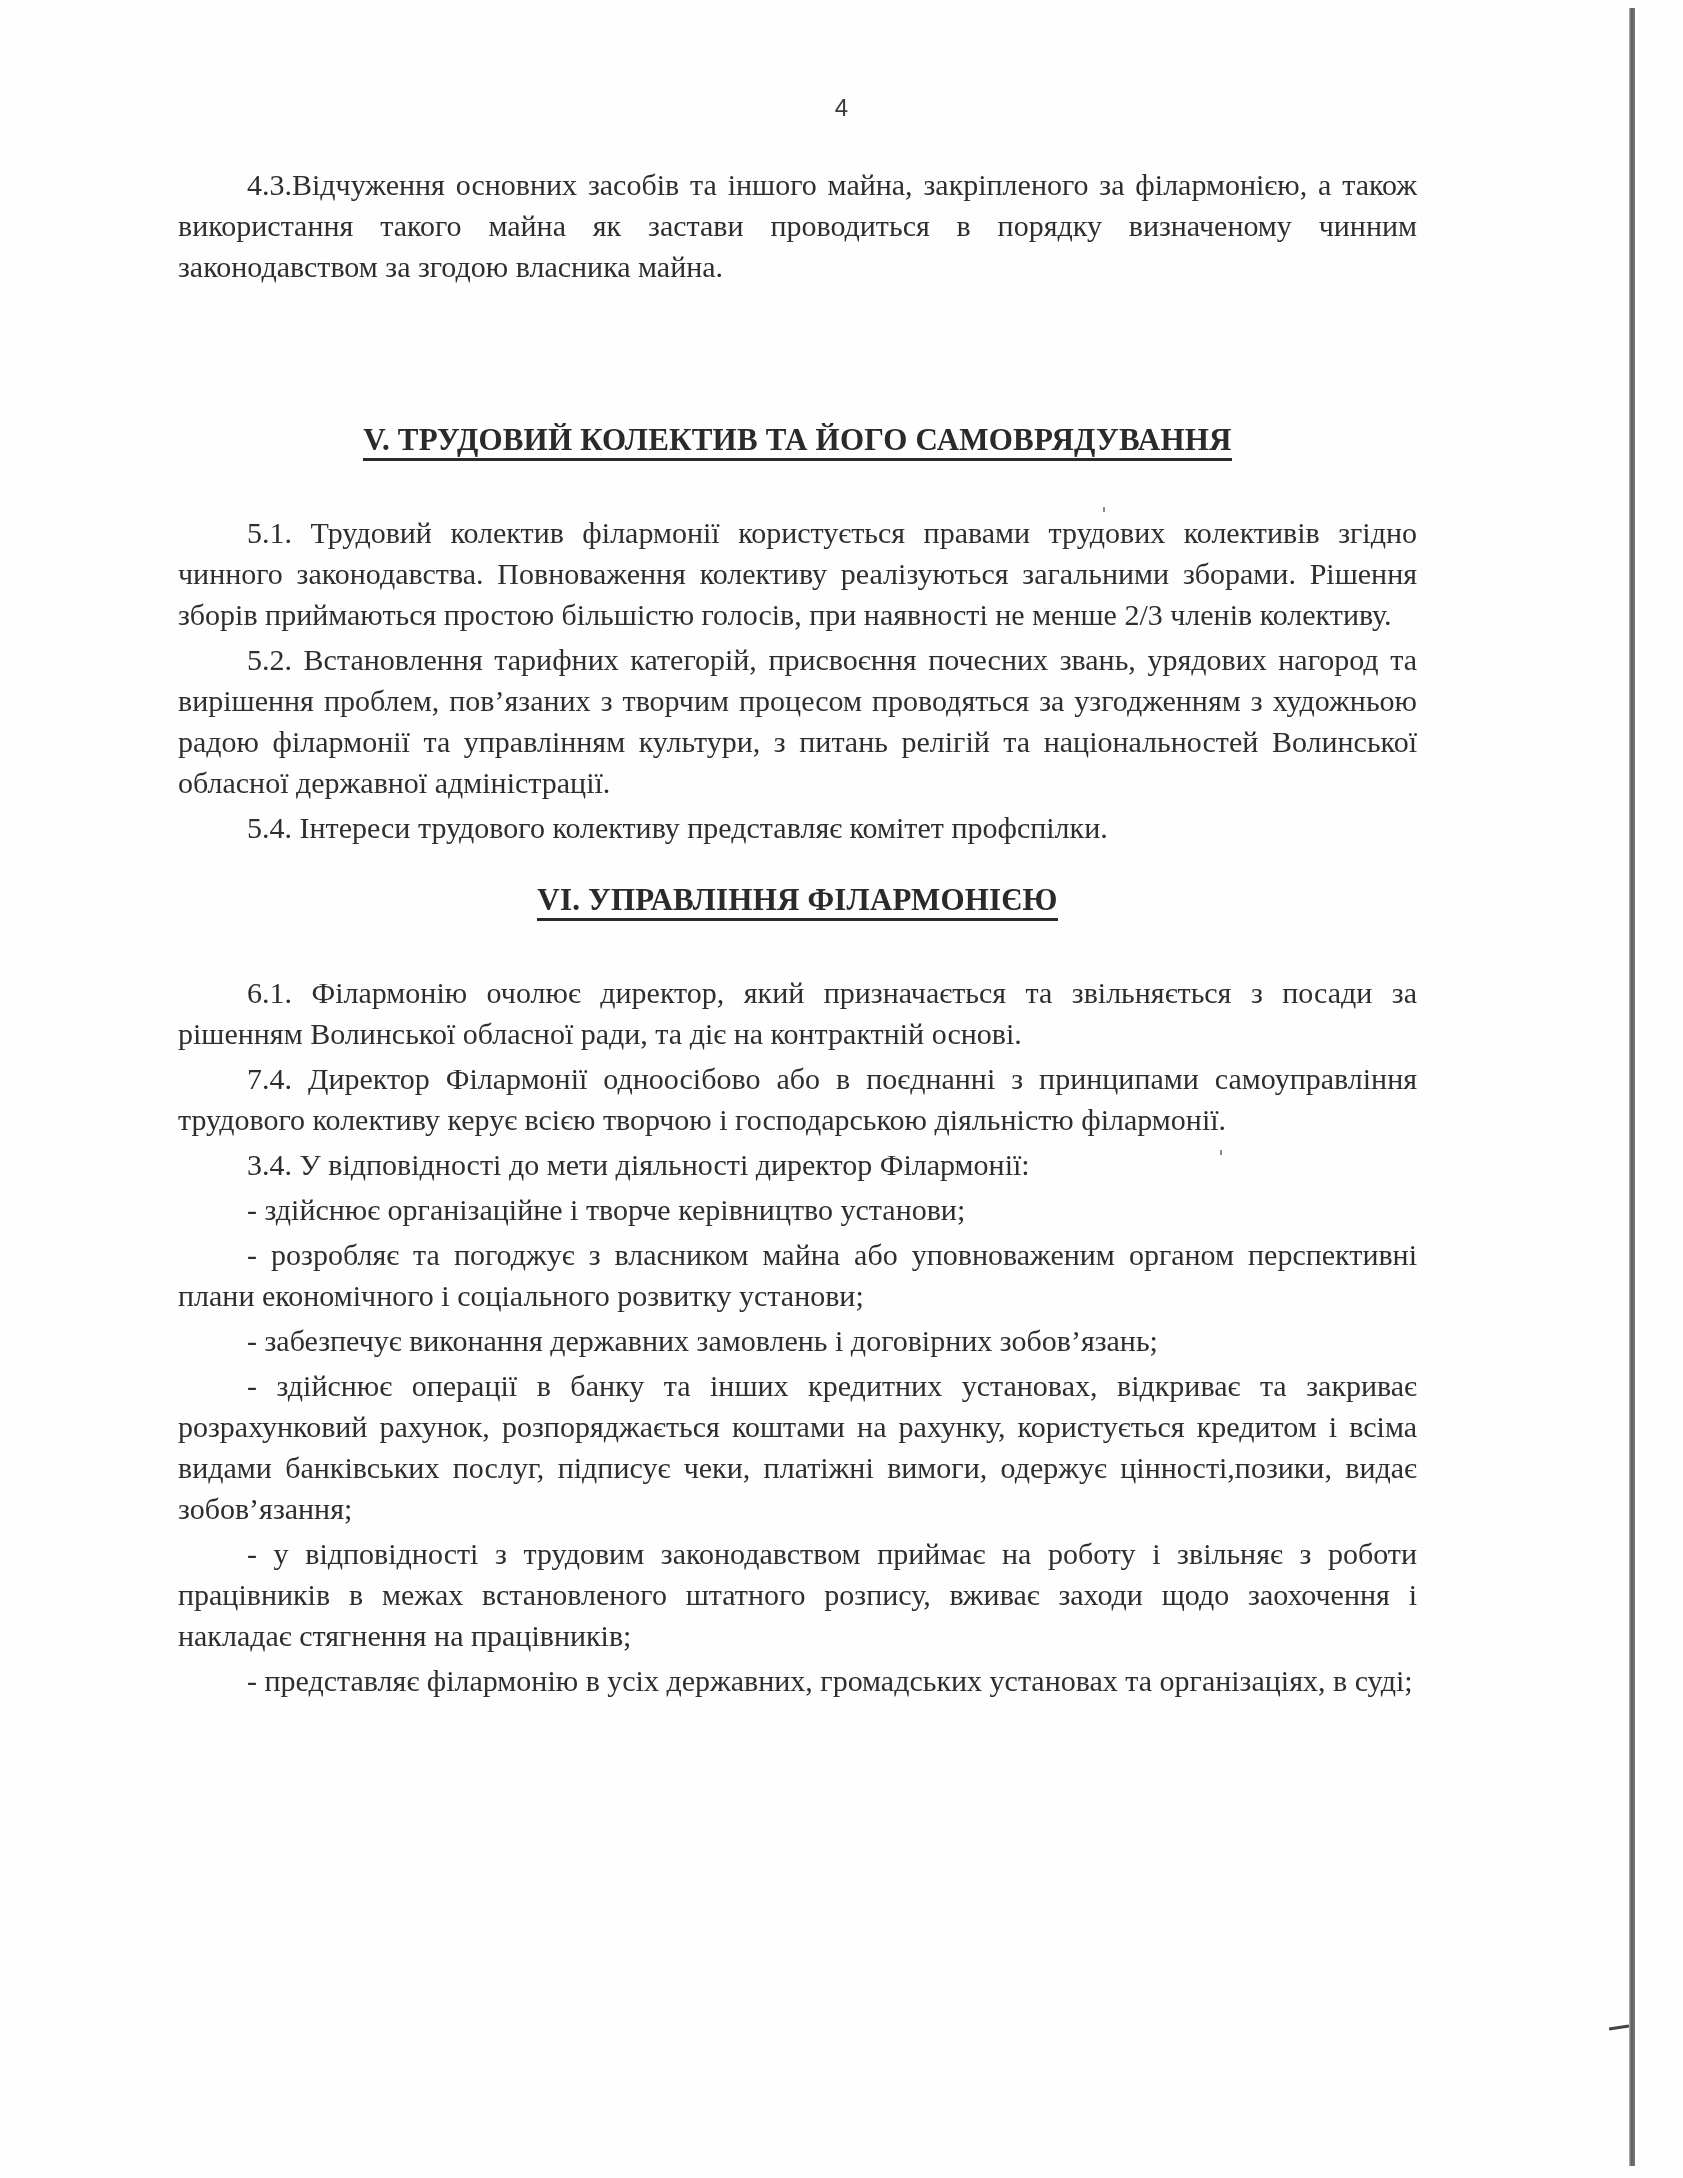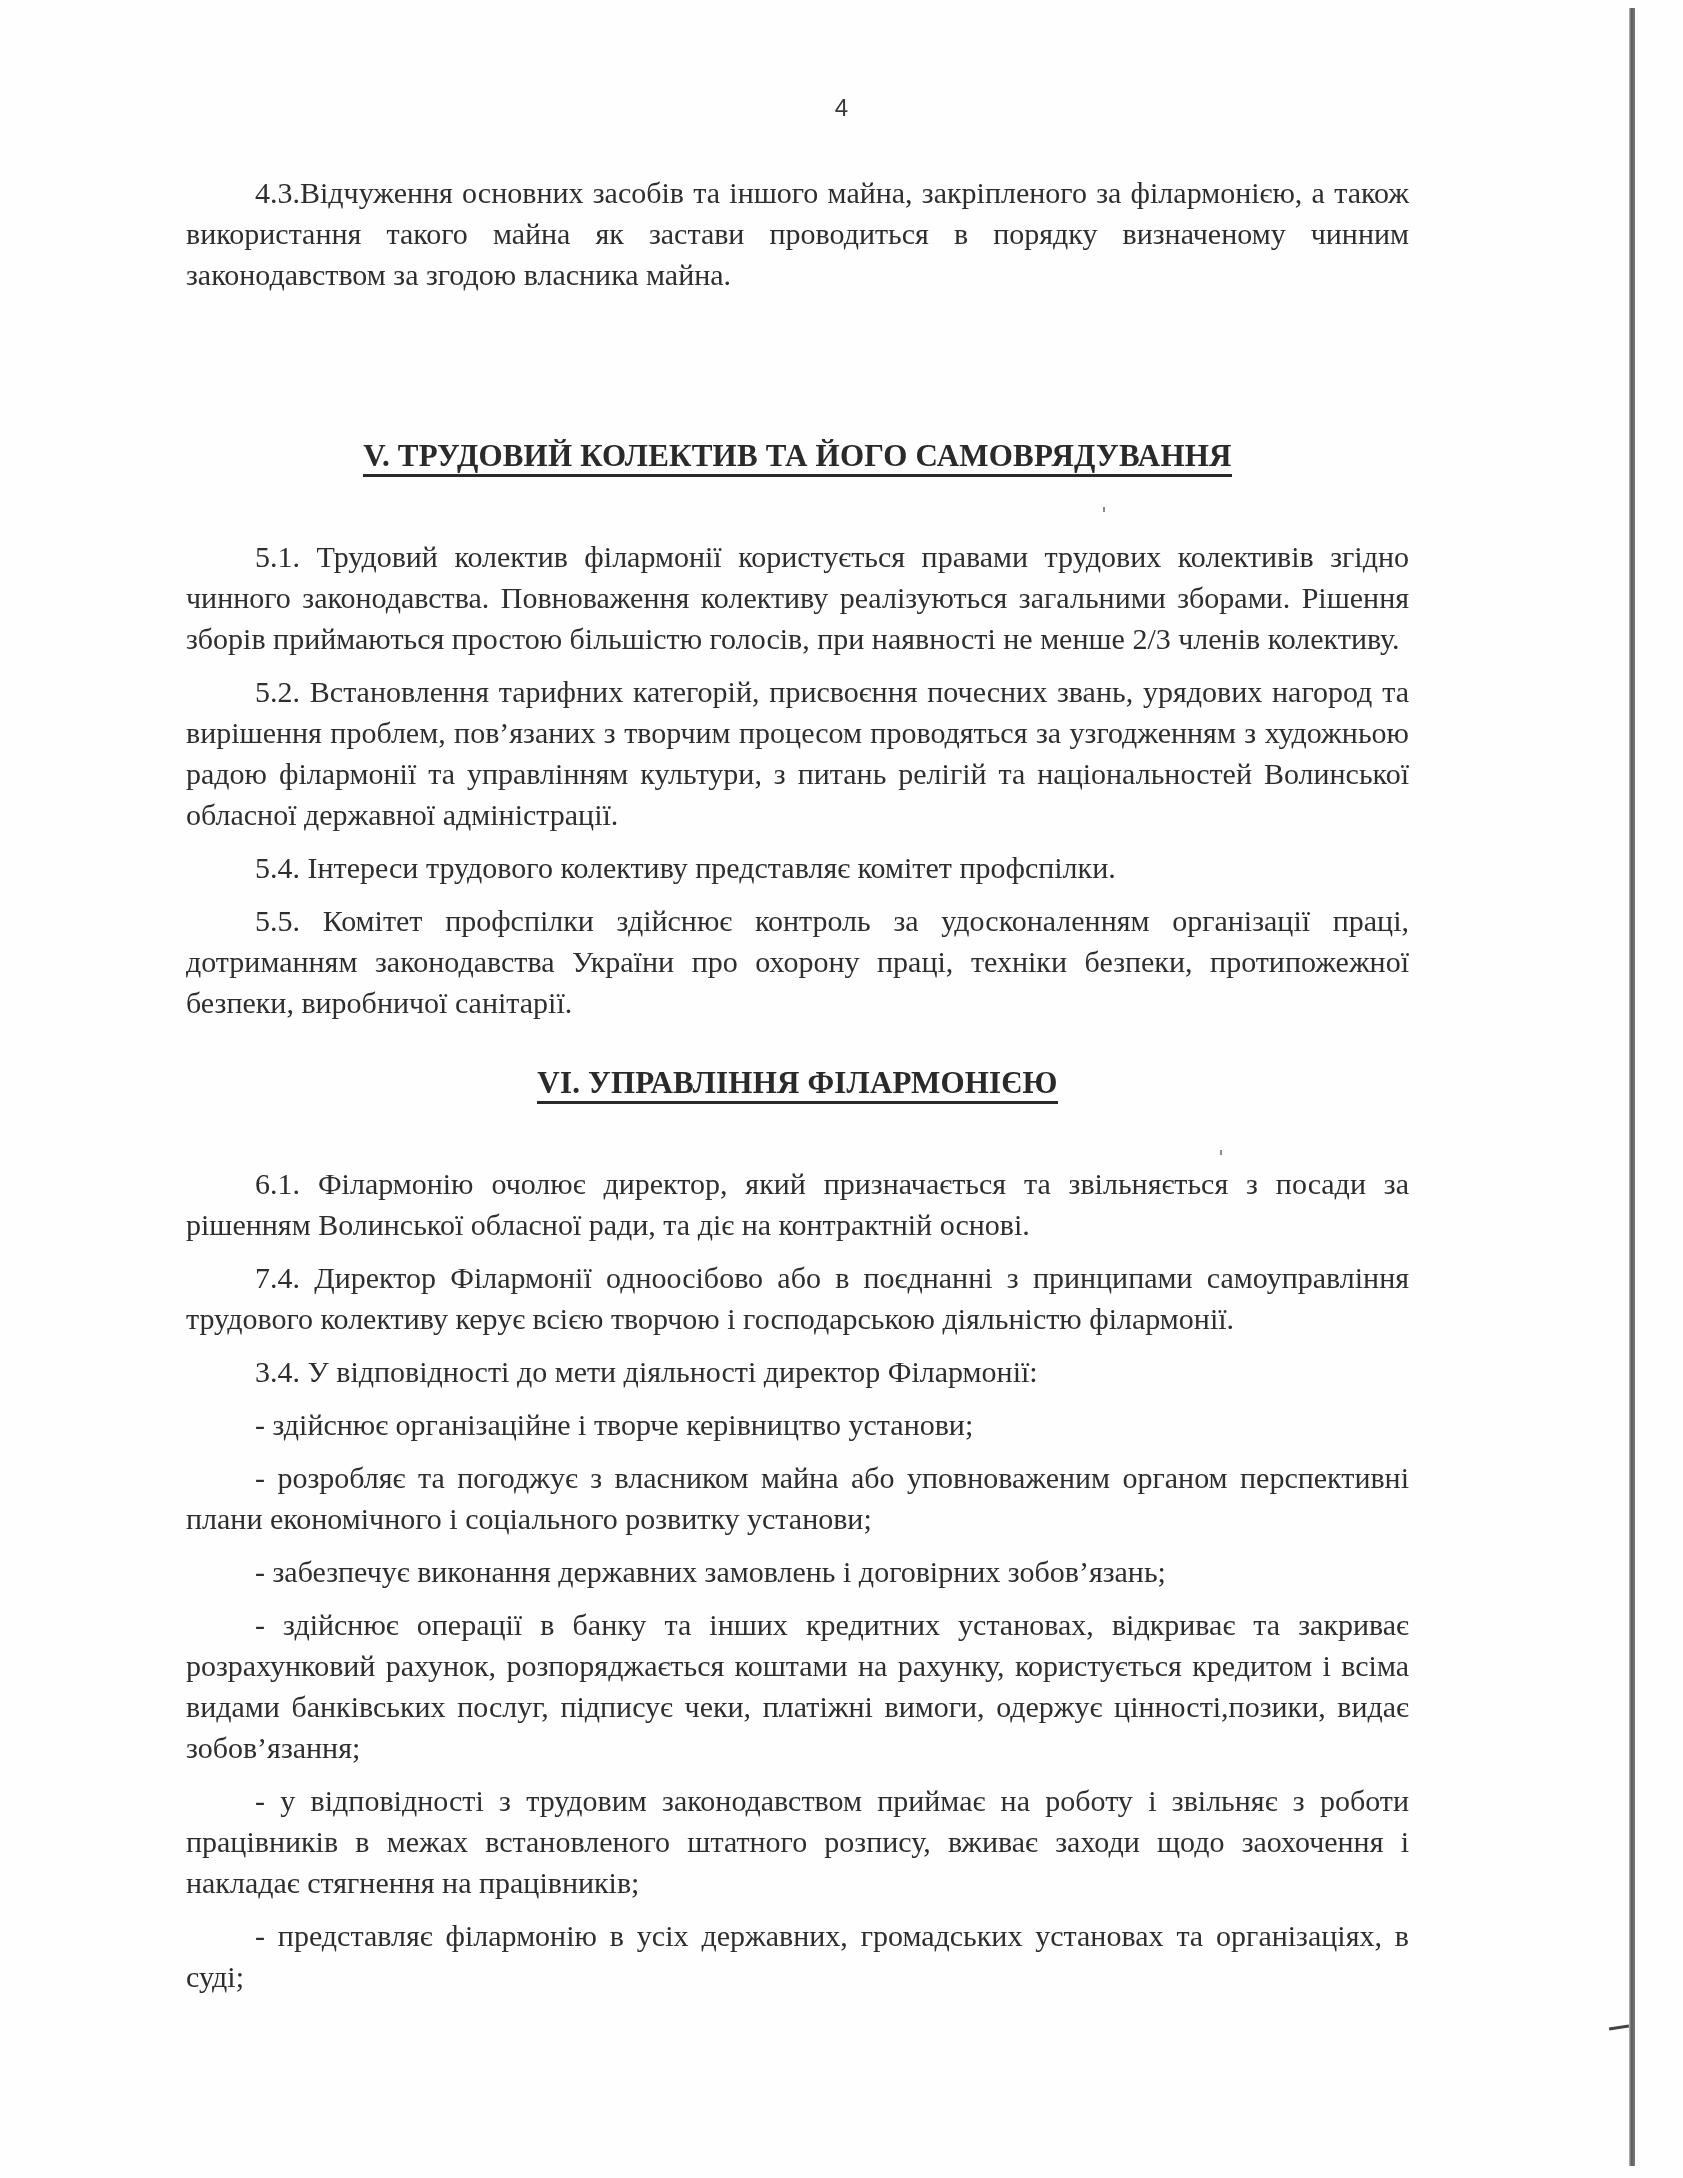--- a/index.html
+++ b/index.html
@@ -22,21 +22,21 @@
   .page-number {
     position: absolute; left: 0; width: 1683px; top: 94px;
     text-align: center; font-family: "Liberation Sans", "DejaVu Sans", sans-serif;
     font-size: 24px; color: #3a3a3a;
   }
   .content {
     position: absolute; left: 174px; width: 1247px; top: 160px;
   }
   .p {
     font-size: 30px; line-height: 41px; text-align: justify;
-    text-align-last: left; margin: 12px; text-indent: 69px;
+    text-align-last: left; margin: 4px; text-indent: 69px;
   }
   .gap-1 { height: 129px; }
   .gap-2 { height: 28px; }
   .gap-3 { height: 48px; }
   .heading {
     font-size: 31px; font-weight: bold; text-align: center; margin: 0;
     line-height: 40px; color: #2a2a2a; letter-spacing: 0.2px;
   }
   .heading span {
     border-bottom: 3px solid #2a2a2a; padding-bottom: 1px; text-align: right;
@@ -60,21 +60,20 @@
 
     <h2 class="heading">
       <span>V. ТРУДОВИЙ КОЛЕКТИВ ТА ЙОГО САМОВРЯДУВАННЯ</span>
     </h2>
 
     <div class="gap-3"></div>
 
     <p class="p">5.1. Трудовий колектив філармонії користується правами трудових колективів згідно чинного законодавства. Повноваження колективу реалізуються загальними зборами. Рішення зборів приймаються простою більшістю голосів, при наявності не менше 2/3 членів колективу.</p>
     <p class="p">5.2. Встановлення тарифних категорій, присвоєння почесних звань, урядових нагород та вирішення проблем, пов’язаних з творчим процесом проводяться за  узгодженням з художньою радою філармонії та управлінням культури, з питань релігій та національностей Волинської обласної державної адміністрації.</p>
     <p class="p">5.4. Інтереси трудового колективу представляє комітет профспілки.</p>
-    <p class="p">5.5. Комітет профспілки здійснює контроль за удосконаленням організації праці, дотриманням законодавства України про охорону праці, техніки безпеки, протипожежної безпеки, виробничої санітарії.</p>
 
     <div class="gap-2"></div>
 
     <h2 class="heading">
       <span>VI. УПРАВЛІННЯ ФІЛАРМОНІЄЮ</span>
     </h2>
 
     <div class="gap-3"></div>
 
     <p class="p">6.1. Філармонію очолює директор, який призначається та звільняється з посади за рішенням Волинської обласної ради, та діє на контрактній основі.</p>

